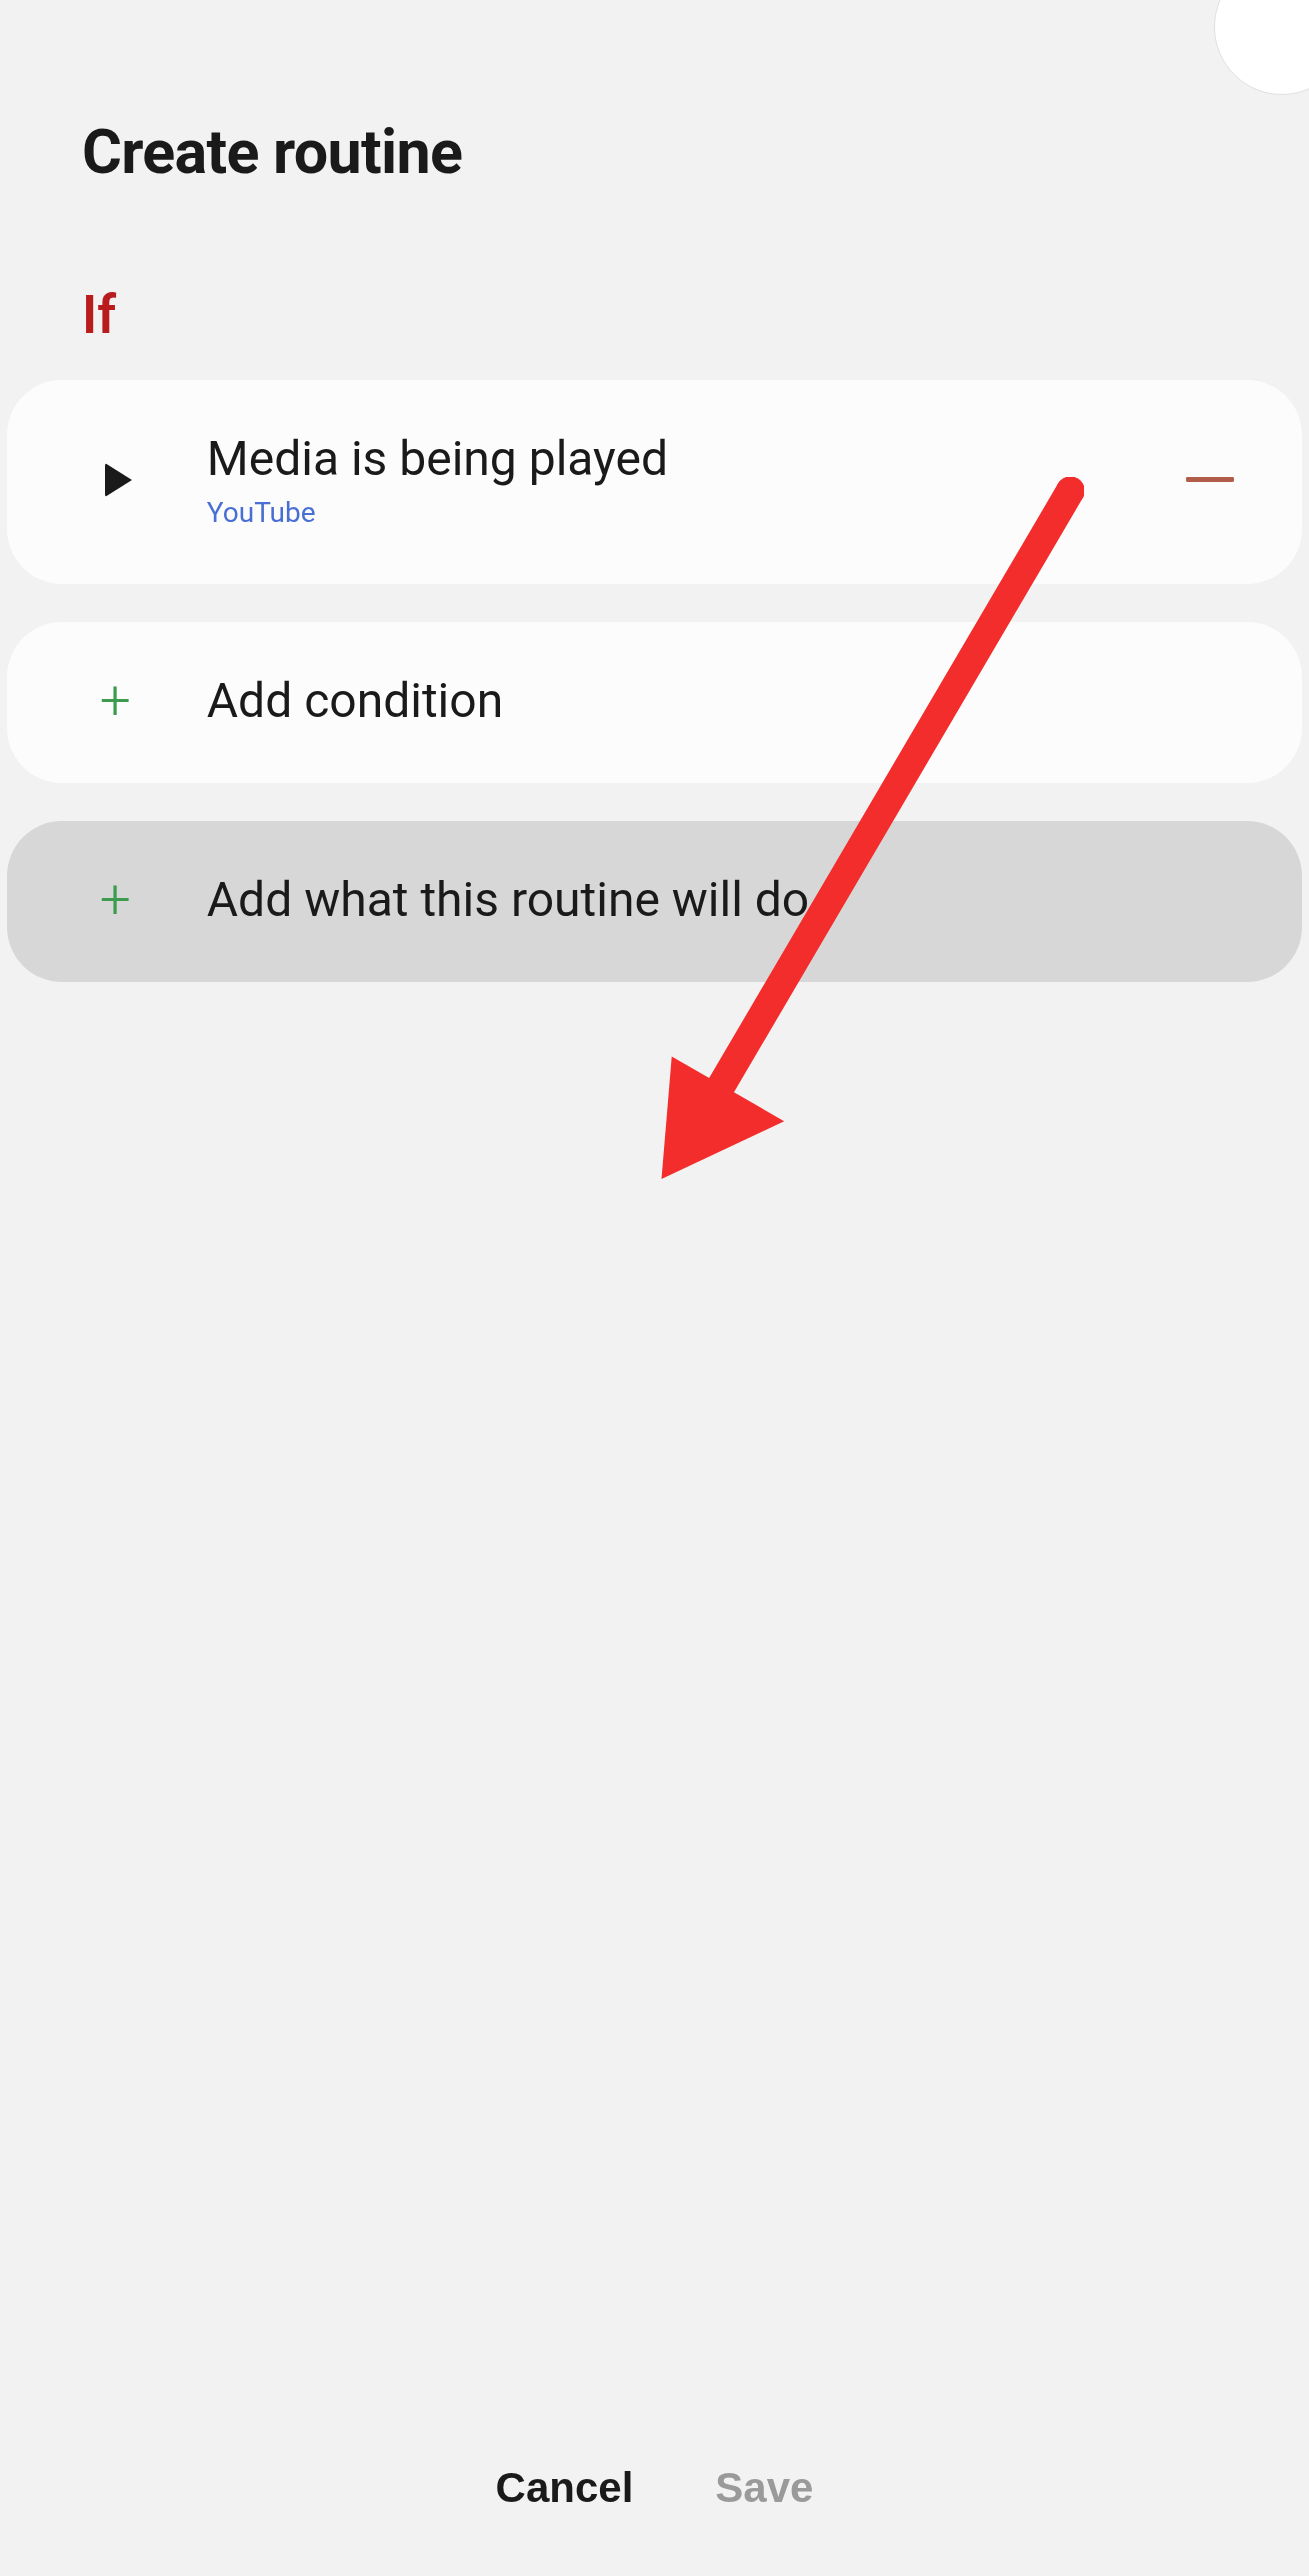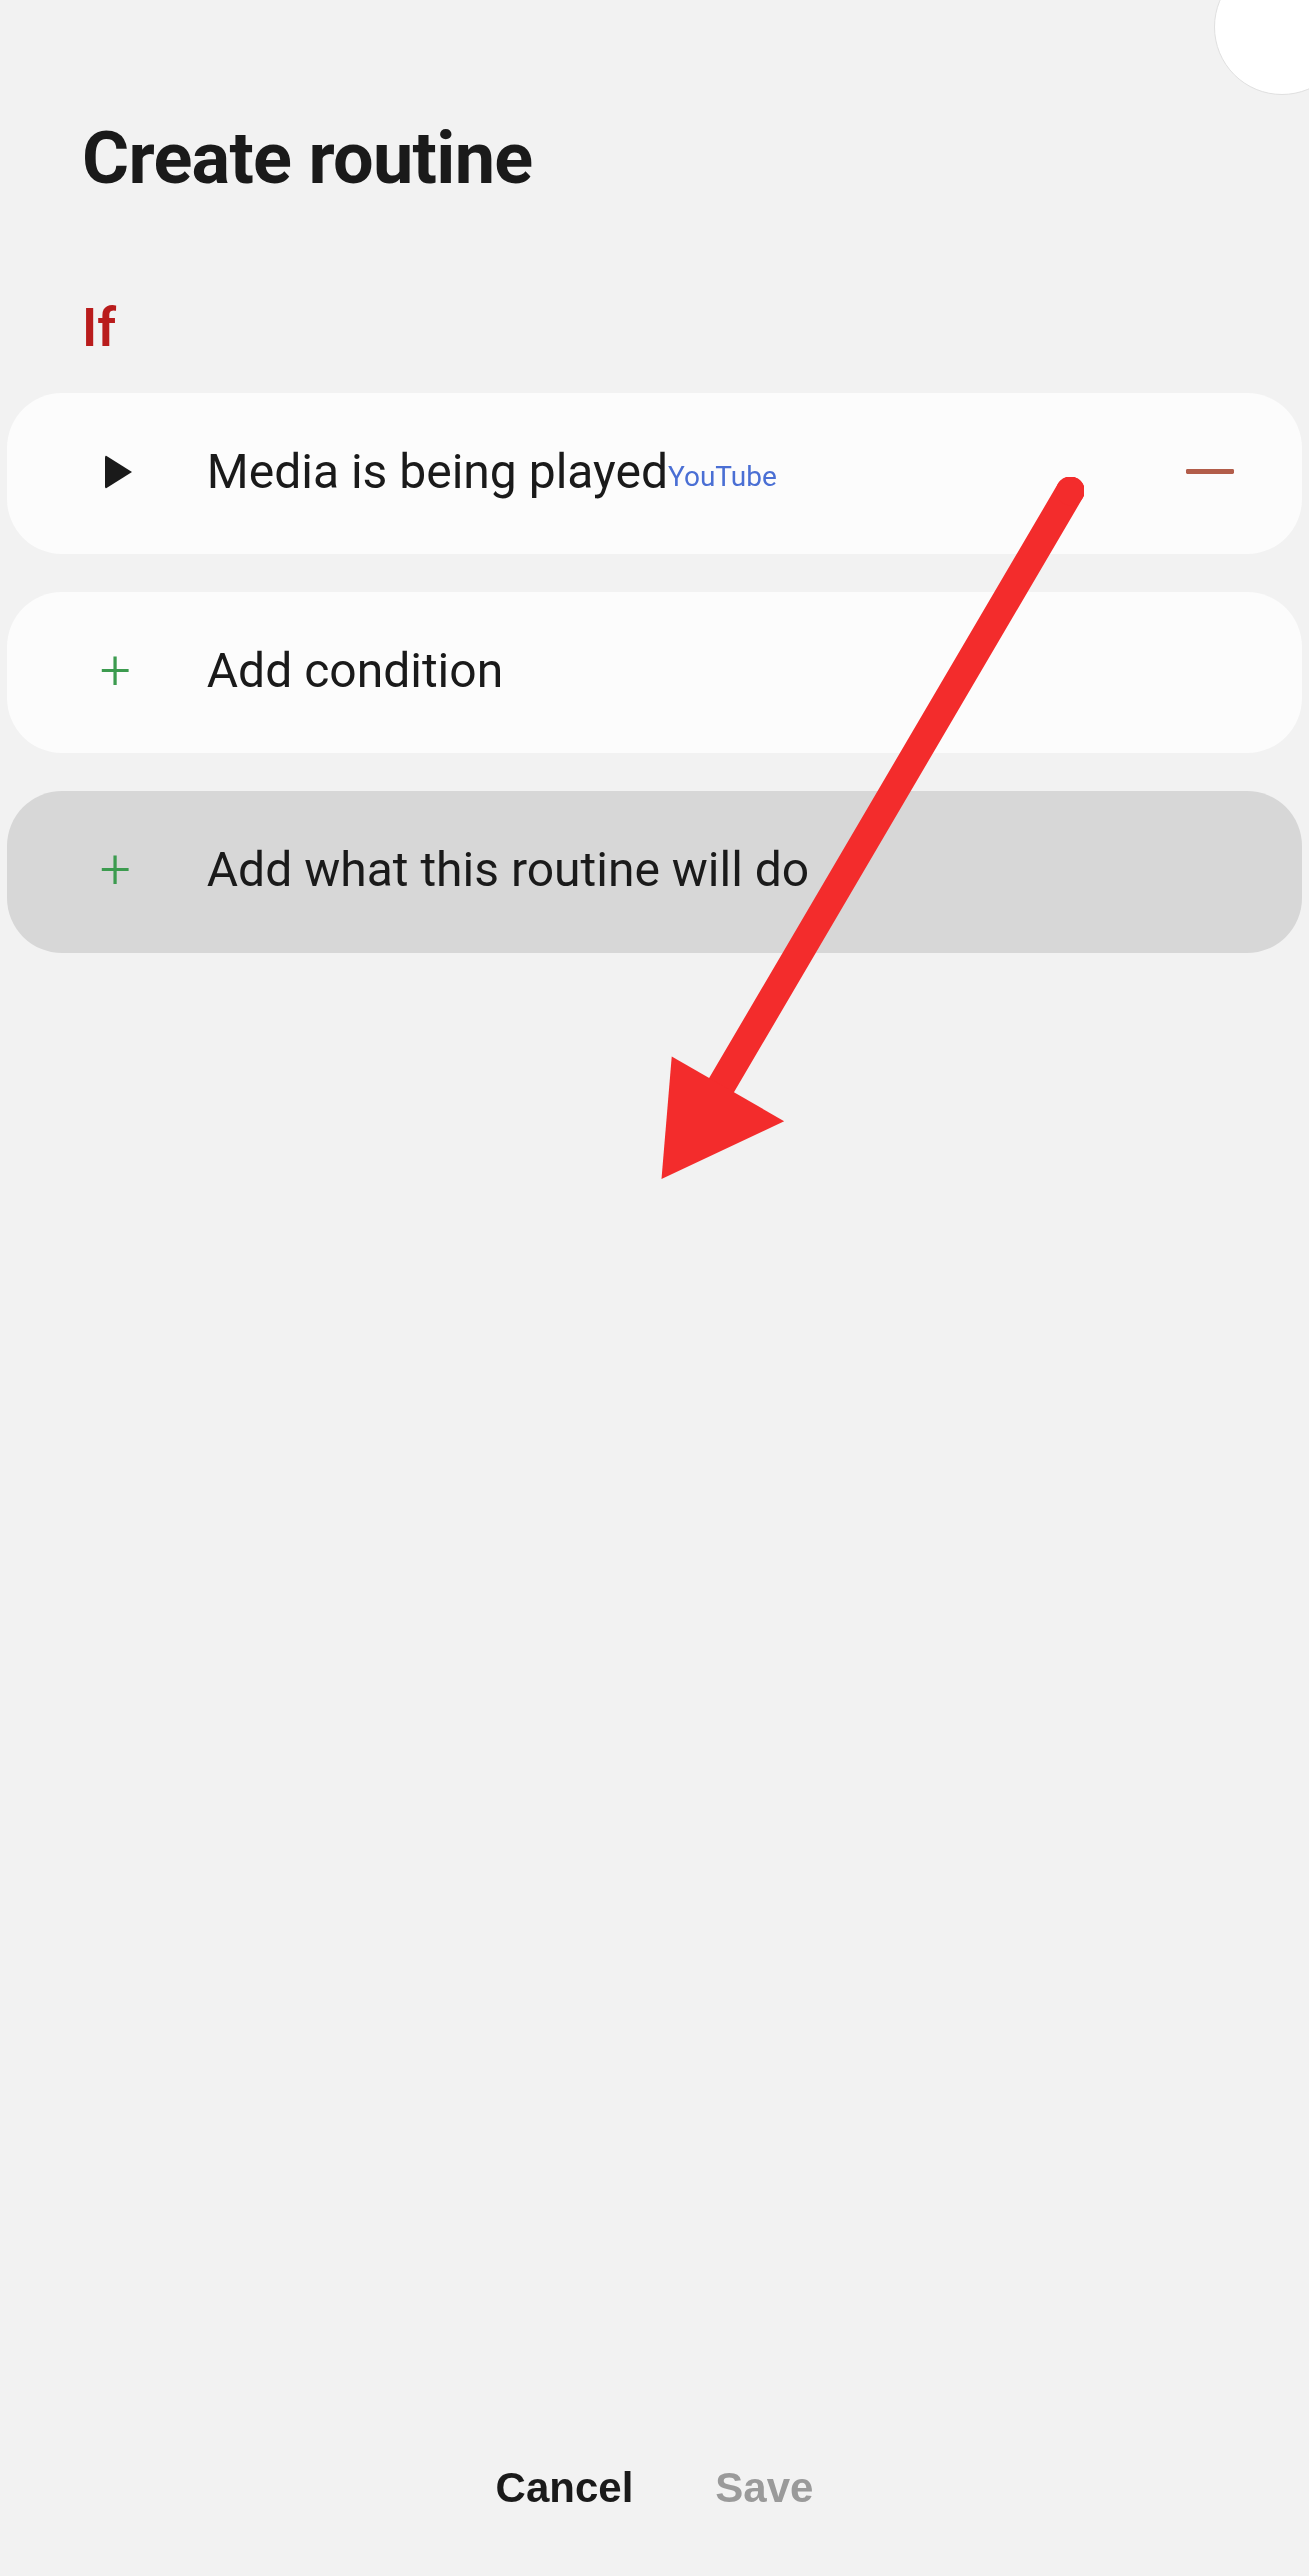--- a/index.html
+++ b/index.html
@@ -23,21 +23,21 @@
     display: flex;
     flex-direction: column;
     position: relative;
   }
   
   .header {
     padding: 116px 82px 55px 82px;
   }
   
   .page-title {
-    font-size: 72px;
+    font-size: 61px;
     font-weight: 700;
     color: #1a1a1a;
     letter-spacing: -0.7px;
   }
   
   .content {
     flex: 1;
     padding: 0 0px;
   }
   
@@ -92,22 +92,21 @@
     font-size: 55px;
     font-weight: 300;
     line-height: 1;
     color: #3c9b4f;
   }
   
   .card-text {
     flex: 1;
     padding-left: 61px;
     display: flex;
-    flex-direction: row;
-    align-items: center;
+    flex-direction: column;
   }
   
   .card-title {
     font-size: 48px;
     color: #1a1a1a;
     font-weight: 400;
     line-height: 1.15;
   }
   
   .card-subtitle {

